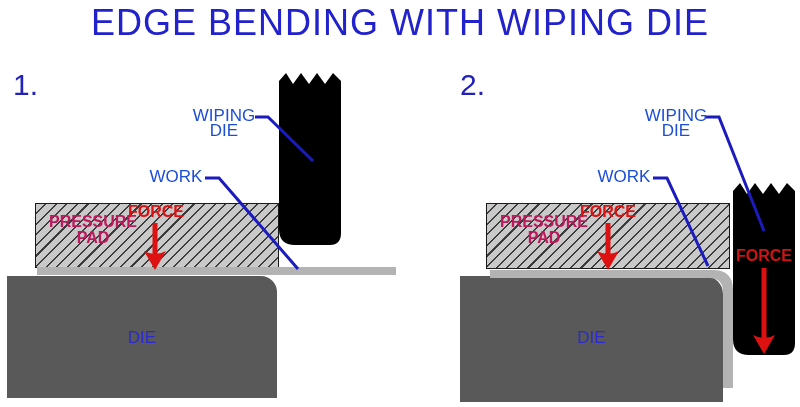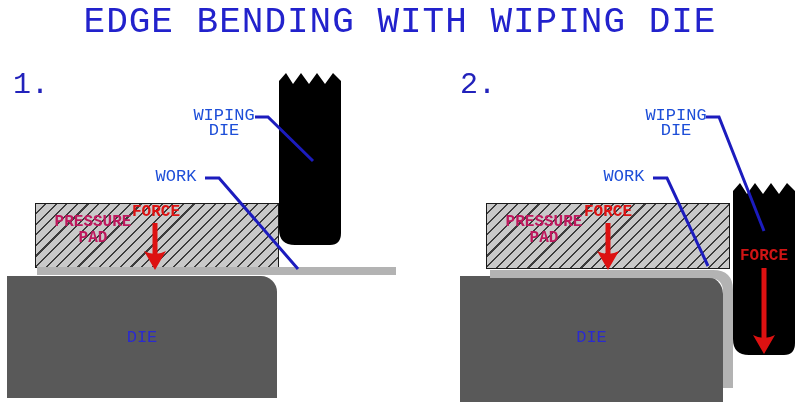--- a/index.html
+++ b/index.html
@@ -1,18 +1,18 @@
 <!DOCTYPE html>
 <html><head>
 <meta charset="utf-8">
 <style>
   html,body{margin:0;padding:0;background:#ffffff;}
   #canvas{
     position:relative;width:800px;height:407px;background:#ffffff;overflow:hidden;
-    font-family:Liberation Mono, monospace;
+    font-family:Liberation Sans, sans-serif;
   }
   .abs{position:absolute;}
   #title{
     top:2px;left:0;width:800px;text-align:center;
     font-size:36px;letter-spacing:1px;color:#2222cc;white-space:nowrap;
   }
   .panel-num{font-size:30px;color:#2222bb;}
   #num1{left:13px;top:68px;}
   #num2{left:460px;top:68px;}
   .lbl{color:#1d4ed8;font-size:17px;line-height:15px;text-align:center;white-space:nowrap;}

